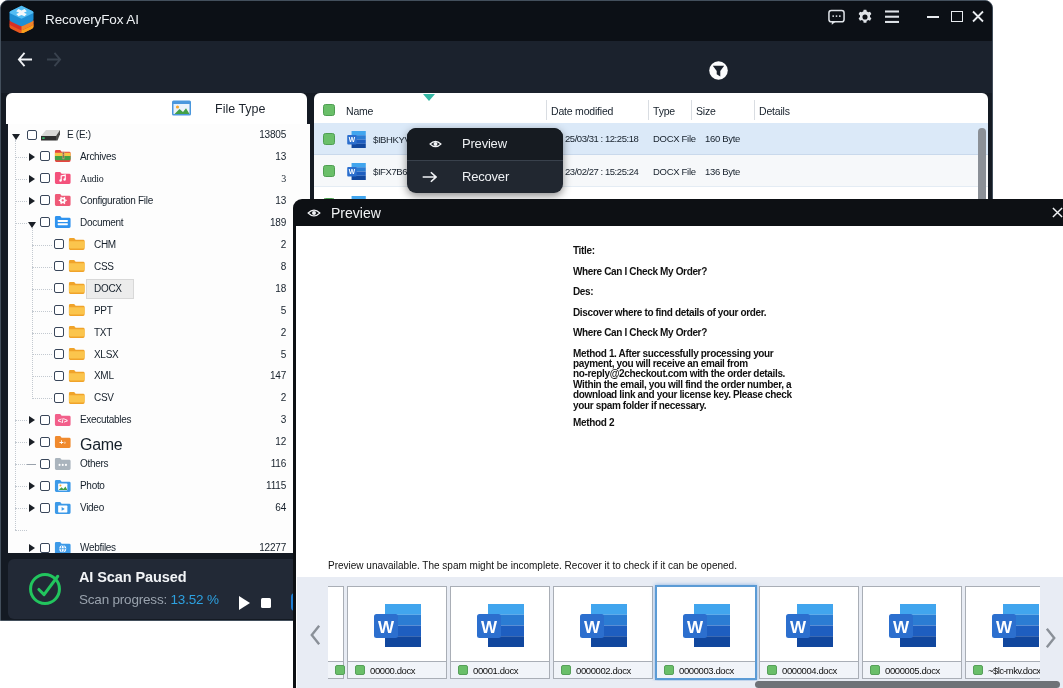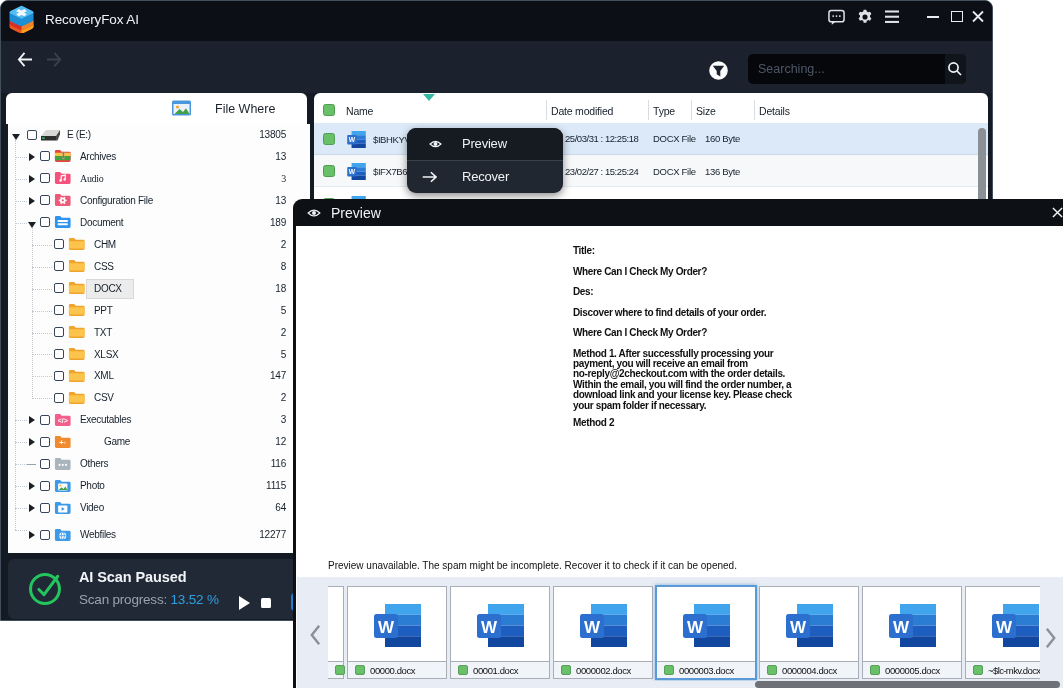--- a/index.html
+++ b/index.html
@@ -52,40 +52,31 @@
       </svg>
     <svg class="abs" style="left:45px;top:11px;" width="16" height="15" viewBox="0 0 17 16">
         <path d="M9 1 l6 7 -6 7 M15 8 H1" stroke="#39424e" stroke-width="2" fill="none"></path>
       </svg>
     <div class="abs" style="left:708px;top:20px;">
       <svg width="19" height="19" viewBox="0 0 18 18">
           <circle cx="9" cy="9" r="8.8" fill="#fbfcfd"></circle>
           <path d="M3.6 4.6 h10.8 l-3.7 4.8 v5.4 l-3.4 -2.2 v-3.2 z" fill="#1b222d"></path>
         </svg>
     </div>
-    <div class="abs" style="left:747px;top:13px;width:218px;height:30px;background:#05070b;border-radius:5px;">
-      <div class="abs" style="left:10px;top:8px;font-size:12.5px;color:#4e5866;">Searching...</div>
-      <div class="abs" style="right:0;top:0;width:21px;height:30px;background:#10151c;border-radius:0 5px 5px 0;">
-        <svg class="abs" style="left:2px;top:7px;" width="16" height="16" viewBox="0 0 16 16">
-            <circle cx="6.5" cy="6.5" r="4.6" fill="none" stroke="#f2f4f6" stroke-width="1.7"></circle>
-            <line x1="10" y1="10" x2="14" y2="14" stroke="#f2f4f6" stroke-width="1.7"></line>
-          </svg>
-      </div>
-    </div>
   </div>
 
   <div class="abs" style="left:5px;top:92px;width:301px;height:31px;background:#fff;border-radius:6px 6px 0 0;">
     <div class="abs" style="left:153px;top:0;width:148px;height:31px;">
       <svg class="abs" style="left:12px;top:6px;" width="21" height="18" viewBox="0 0 21 18">
           <rect x="1" y="1.5" width="19" height="15" rx="1.5" fill="#4a97dd"></rect>
           <rect x="2.5" y="5" width="16" height="10" fill="#eaf2fb"></rect>
           <circle cx="6.5" cy="8" r="1.6" fill="#f6a831"></circle>
           <path d="M3.5 15 l5-5 3.5 3 3-3.8 3.5 5.8 z" fill="#43a047"></path>
         </svg>
-      <div class="abs" style="left:56px;top:8.5px;font-size:12.5px;color:#1c232c;">File Where</div>
+      <div class="abs" style="left:56px;top:8.5px;font-size:12.5px;color:#1c232c;">File Type</div>
     </div>
   </div>
 
   <div class="abs" style="left:7px;top:123px;width:302px;height:429px;background:#fdfdfd;overflow:hidden;">
 <div style="position:absolute;left:6.5px;top:16px;width:0;height:390px;border-left:1px dotted #c3c9d0;"></div>
 <div style="position:absolute;left:23.5px;top:100px;width:0;height:173px;border-left:1px dotted #c3c9d0;"></div>
 <div style="position:absolute;left:6.5px;top:33px;width:12px;height:0;border-top:1px dotted #c3c9d0;"></div>
 <div style="position:absolute;left:6.5px;top:55px;width:12px;height:0;border-top:1px dotted #c3c9d0;"></div>
 <div style="position:absolute;left:6.5px;top:77px;width:12px;height:0;border-top:1px dotted #c3c9d0;"></div>
 <div style="position:absolute;left:6.5px;top:99px;width:12px;height:0;border-top:1px dotted #c3c9d0;"></div>
@@ -255,21 +246,21 @@
         <div style="position:absolute;left:72px;top:5px;font-size:10px;letter-spacing:-0.3px;color:#16202b;">Executables</div>
         <div style="position:absolute;right:21px;top:5px;font-size:10px;letter-spacing:-0.2px;color:#16202b;">3</div>
       </div>
 <div style="position:absolute;left:0;top:307.3px;width:299px;height:22px;">
         <div style="position:absolute;left:21px;top:7px;width:0;height:0;border-top:4.5px solid transparent;border-bottom:4.5px solid transparent;border-left:6px solid #1a1f26;"></div>
         <div style="position:absolute;left:32px;top:5.5px;width:10px;height:10px;border:1.6px solid #39465a;border-radius:2px;background:#fff;"></div>
         <div style="position:absolute;left:46px;top:2.5px;"><svg width="17.5" height="15" viewBox="0 0 19 16">
             <path d="M1 3.5 a1.5 1.5 0 0 1 1.5-1.5 h4.2 l1.6 1.8 h8.2 a1.5 1.5 0 0 1 1.5 1.5 v8.2 a1.5 1.5 0 0 1 -1.5 1.5 h-14 a1.5 1.5 0 0 1 -1.5 -1.5 z" fill="#f08a2e"></path>
             <text x="9.5" y="12.2" font-size="8" font-weight="bold" fill="#fff" text-anchor="middle" font-family="Liberation Sans">+◦</text>
           </svg></div>
-        <div style="position:absolute;left:72px;top:5px;font-size:10px;letter-spacing:-0.3px;color:#16202b;margin-left:24px;">Game</div>
+        <div style="position:absolute;left:72px;top:5px;font-size:16px;letter-spacing:-0.3px;color:#16202b;">Game</div>
         <div style="position:absolute;right:21px;top:5px;font-size:10px;letter-spacing:-0.2px;color:#16202b;">12</div>
       </div>
 <div style="position:absolute;left:0;top:329.2px;width:299px;height:22px;">
         <div style="position:absolute;left:19px;top:10.5px;width:9px;height:1px;background:#9aa2ac;"></div>
         <div style="position:absolute;left:32px;top:5.5px;width:10px;height:10px;border:1.6px solid #39465a;border-radius:2px;background:#fff;"></div>
         <div style="position:absolute;left:46px;top:2.5px;"><svg width="17.5" height="15" viewBox="0 0 19 16">
             <path d="M1 3.5 a1.5 1.5 0 0 1 1.5-1.5 h4.2 l1.6 1.8 h8.2 a1.5 1.5 0 0 1 1.5 1.5 v8.2 a1.5 1.5 0 0 1 -1.5 1.5 h-14 a1.5 1.5 0 0 1 -1.5 -1.5 z" fill="#aab4bd"></path>
             <circle cx="6" cy="9.5" r="1.1" fill="#fff"></circle>
             <circle cx="9.5" cy="9.5" r="1.1" fill="#fff"></circle>
             <circle cx="13" cy="9.5" r="1.1" fill="#fff"></circle>
@@ -293,21 +284,21 @@
         <div style="position:absolute;left:21px;top:7px;width:0;height:0;border-top:4.5px solid transparent;border-bottom:4.5px solid transparent;border-left:6px solid #1a1f26;"></div>
         <div style="position:absolute;left:32px;top:5.5px;width:10px;height:10px;border:1.6px solid #39465a;border-radius:2px;background:#fff;"></div>
         <div style="position:absolute;left:46px;top:2.5px;"><svg width="17.5" height="15" viewBox="0 0 19 16">
             <path d="M1 3.5 a1.5 1.5 0 0 1 1.5-1.5 h4.2 l1.6 1.8 h8.2 a1.5 1.5 0 0 1 1.5 1.5 v8.2 a1.5 1.5 0 0 1 -1.5 1.5 h-14 a1.5 1.5 0 0 1 -1.5 -1.5 z" fill="#3d9ae8"></path>
             <rect x="4.5" y="5.8" width="10" height="7.5" rx="0.8" fill="#fff"></rect>
             <path d="M8.3 7.5 l3.4 2 -3.4 2 z" fill="#3d9ae8"></path>
           </svg></div>
         <div style="position:absolute;left:72px;top:5px;font-size:10px;letter-spacing:-0.3px;color:#16202b;">Video</div>
         <div style="position:absolute;right:21px;top:5px;font-size:10px;letter-spacing:-0.2px;color:#16202b;">64</div>
       </div>
-<div style="position:absolute;left:0;top:400px;width:299px;height:22px;padding-left:32px;">
+<div style="position:absolute;left:0;top:413px;width:299px;height:22px;padding-left:32px;">
         <div style="position:absolute;left:21px;top:7px;width:0;height:0;border-top:4.5px solid transparent;border-bottom:4.5px solid transparent;border-left:6px solid #1a1f26;"></div>
         <div style="position:absolute;left:32px;top:5.5px;width:10px;height:10px;border:1.6px solid #39465a;border-radius:2px;background:#fff;"></div>
         <div style="position:absolute;left:46px;top:2.5px;"><svg width="17.5" height="15" viewBox="0 0 19 16">
             <path d="M1 3.5 a1.5 1.5 0 0 1 1.5-1.5 h4.2 l1.6 1.8 h8.2 a1.5 1.5 0 0 1 1.5 1.5 v8.2 a1.5 1.5 0 0 1 -1.5 1.5 h-14 a1.5 1.5 0 0 1 -1.5 -1.5 z" fill="#3d9ae8"></path>
             <circle cx="9.5" cy="9.3" r="3.8" fill="#fff"></circle>
             <ellipse cx="9.5" cy="9.3" rx="1.7" ry="3.8" fill="none" stroke="#3d9ae8" stroke-width="0.9"></ellipse>
             <line x1="5.7" y1="9.3" x2="13.3" y2="9.3" stroke="#3d9ae8" stroke-width="0.9"></line>
           </svg></div>
         <div style="position:absolute;left:72px;top:5px;font-size:10px;letter-spacing:-0.3px;color:#16202b;">Webfiles</div>
         <div style="position:absolute;right:21px;top:5px;font-size:10px;letter-spacing:-0.2px;color:#16202b;">12277</div>

